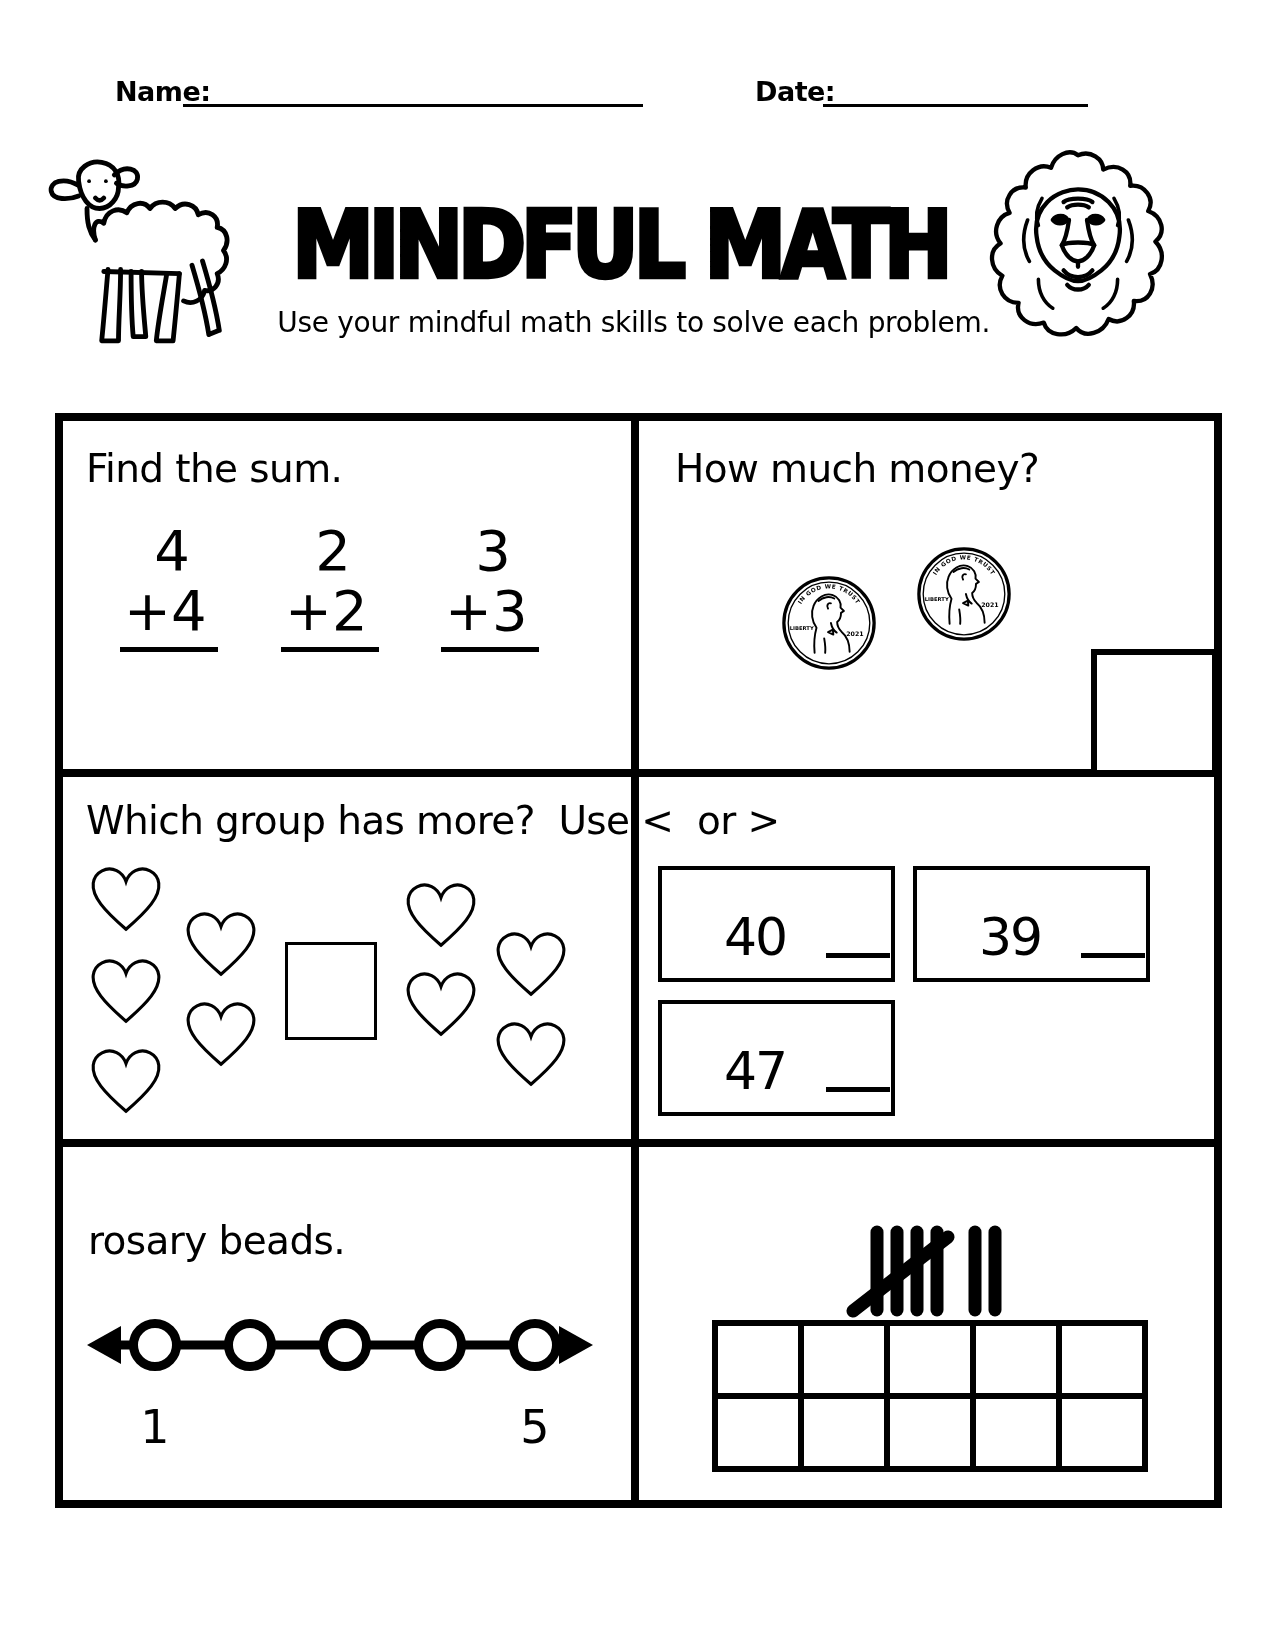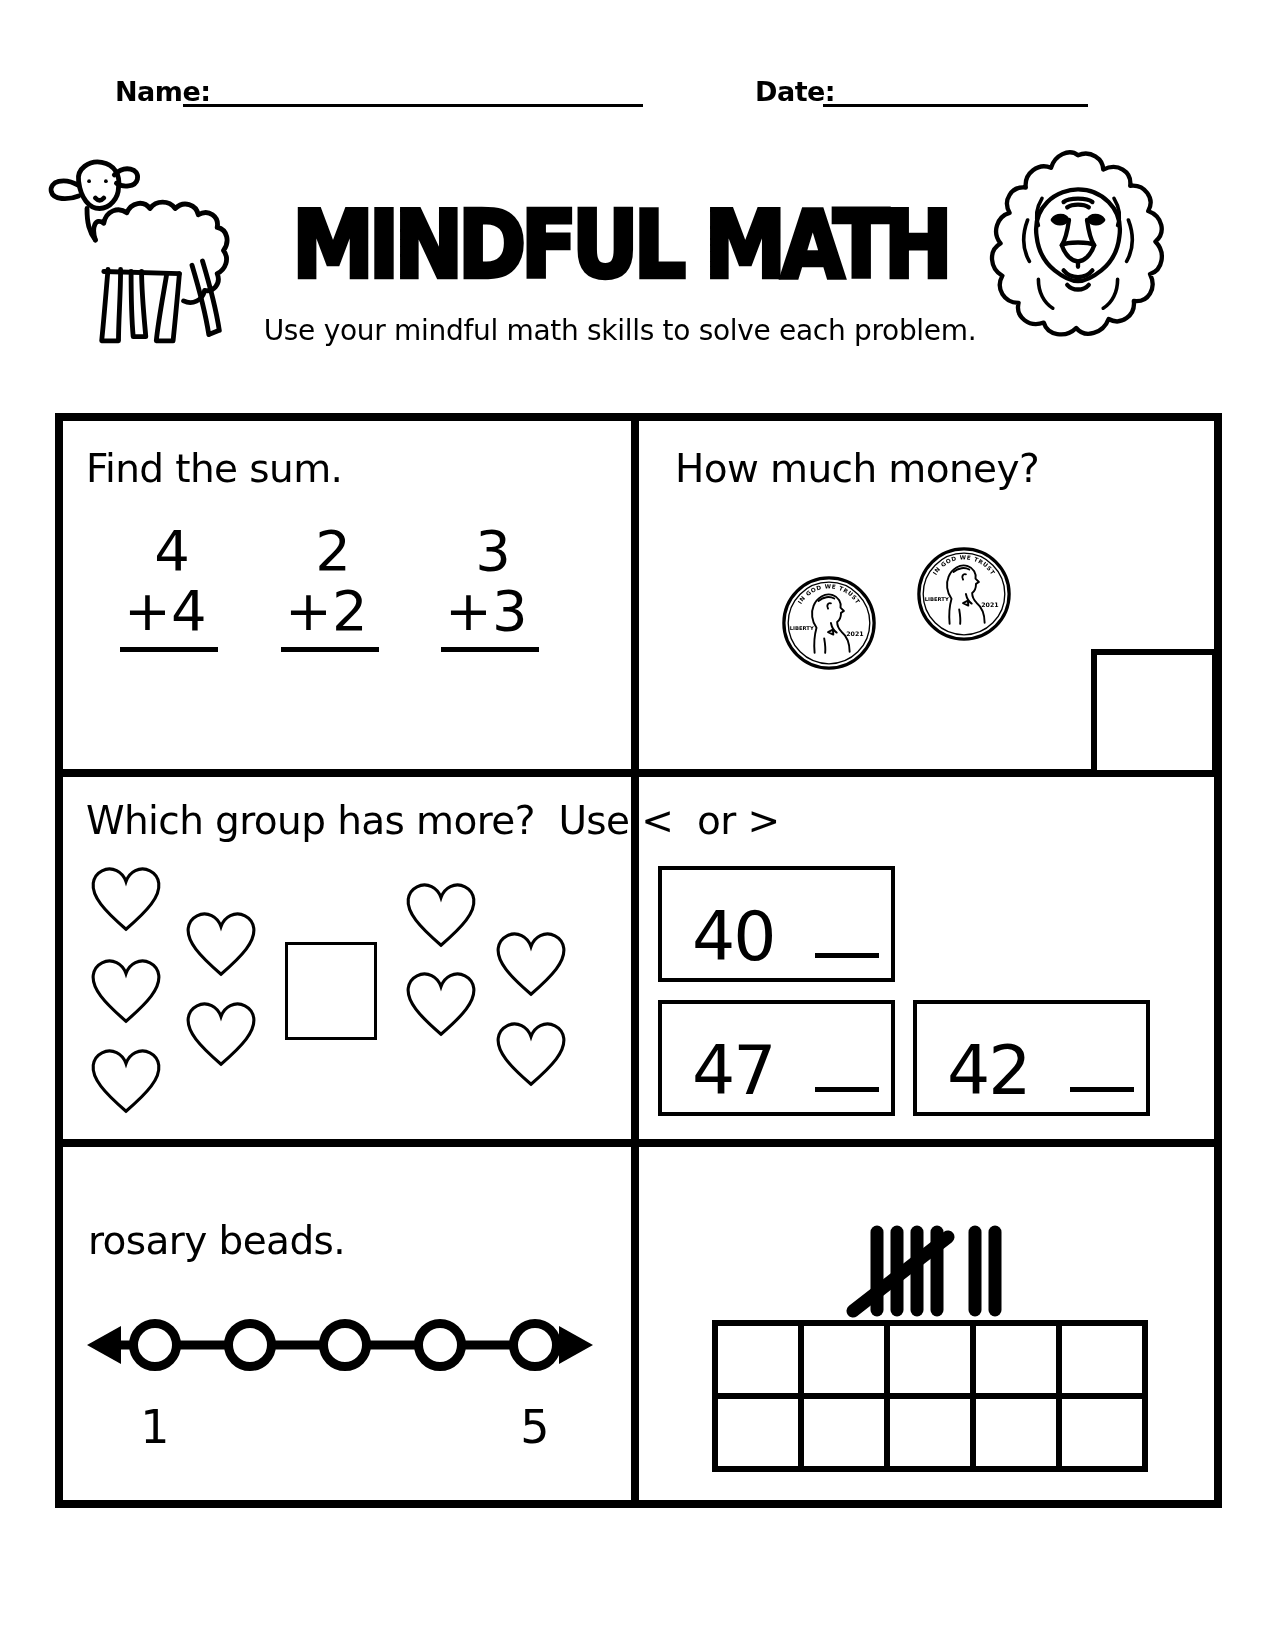--- a/index.html
+++ b/index.html
@@ -3,36 +3,36 @@
 <meta charset="utf-8">
 <style>
   html,body{margin:0;padding:0;background:#e8e8e8;}
   .page{position:relative;width:1275px;height:1650px;background:#ffffff;margin:0 auto;
         font-family:"DejaVu Sans",sans-serif;color:#000;overflow:hidden;}
   .abs{position:absolute;}
   .hdr-label{font-size:27px;font-weight:bold;letter-spacing:-0.5px;}
   .hdr-line{border-bottom:3px solid #000;height:0;}
   .title{font-size:82px;font-weight:bold;letter-spacing:-5px;-webkit-text-stroke:4px #000;
          transform:scaleY(1.12);transform-origin:top;white-space:nowrap;text-align:center;}
-  .subtitle{font-size:28px;letter-spacing:-0.3px;text-align:center;white-space:nowrap;margin-top:8px;}
+  .subtitle{font-size:28px;letter-spacing:-0.3px;text-align:right;white-space:nowrap;}
   .gridline{background:#000;}
   .gridframe{border:8px solid #000;box-sizing:border-box;}
   .prompt{font-size:39px;letter-spacing:-0.6px;white-space:nowrap;}
   .addprob{position:absolute;top:522px;width:98px;}
   .ap-top{font-size:56px;line-height:58px;text-align:right;padding-right:28px;}
   .ap-bot{font-size:56px;line-height:62px;display:flex;justify-content:space-between;
           padding:0 28px 0 4px;}
   .ap-line{border-bottom:5px solid #000;margin-top:5px;}
   .coin{position:absolute;}
   .ansbox{border:6px solid #000;box-sizing:border-box;background:#fff;}
   .heart{position:absolute;width:78px;height:72px;}
   .cmp-square{border:3px solid #000;box-sizing:border-box;background:#fff;}
   .numbox{position:absolute;width:237px;height:116px;border:4px solid #000;box-sizing:border-box;
           display:flex;align-items:flex-end;padding:0 0 12px 30px;background:#fff;}
-  .numbox .num{font-size:68px;line-height:58px;letter-spacing:-2px;}
+  .numbox .num{font-size:52px;line-height:58px;letter-spacing:-2px;margin-left:32px;}
   .numbox .blank{width:64px;border-bottom:5px solid #000;margin-left:40px;margin-bottom:8px;}
   .bead-label{font-size:46px;width:60px;text-align:center;}
   .tenframe{display:grid;grid-template-columns:repeat(5,1fr);grid-template-rows:repeat(2,1fr);
             border:3px solid #000;box-sizing:border-box;}
   .tf-cell{border:3px solid #000;background:#fff;}
   .footer-text{font-size:31px;font-weight:bold;font-family:"Liberation Sans",sans-serif;
                white-space:nowrap;}
   svg{display:block;}
 </style>
 </head>
@@ -192,26 +192,26 @@
     </svg>
   <svg class="heart" style="left:492px;top:1017px" viewBox="0 0 100 92">
       <use href="#heartShape" fill="#fff" stroke="#000" stroke-width="4"></use>
     </svg>
 
 
   <div class="numbox" style="left:658px;top:866px">
     <span class="num">40</span>
     <span class="blank"></span>
   </div>
+  <div class="numbox" style="left:913px;top:866px">
+    <span class="num">39</span>
+    <span class="blank"></span>
+  </div>
   <div class="numbox" style="left:658px;top:1000px">
     <span class="num">47</span>
-    <span class="blank"></span>
-  </div>
-  <div class="numbox" style="left:913px;top:1000px">
-    <span class="num">42</span>
     <span class="blank"></span>
   </div>
 
   <div class="abs prompt" style="left:88px;top:1218px">rosary beads.</div>
 
   <svg class="abs" style="left:85px;top:1303px" width="510" height="84" viewBox="0 0 510 84">
     <line x1="24" y1="42" x2="486" y2="42" stroke="#000" stroke-width="9"></line>
     <polygon points="2,42 36,23 36,61" fill="#000"></polygon>
     <polygon points="508,42 474,23 474,61" fill="#000"></polygon>
     <circle cx="70" cy="42" r="21.5" fill="#fff" stroke="#000" stroke-width="9"></circle>

